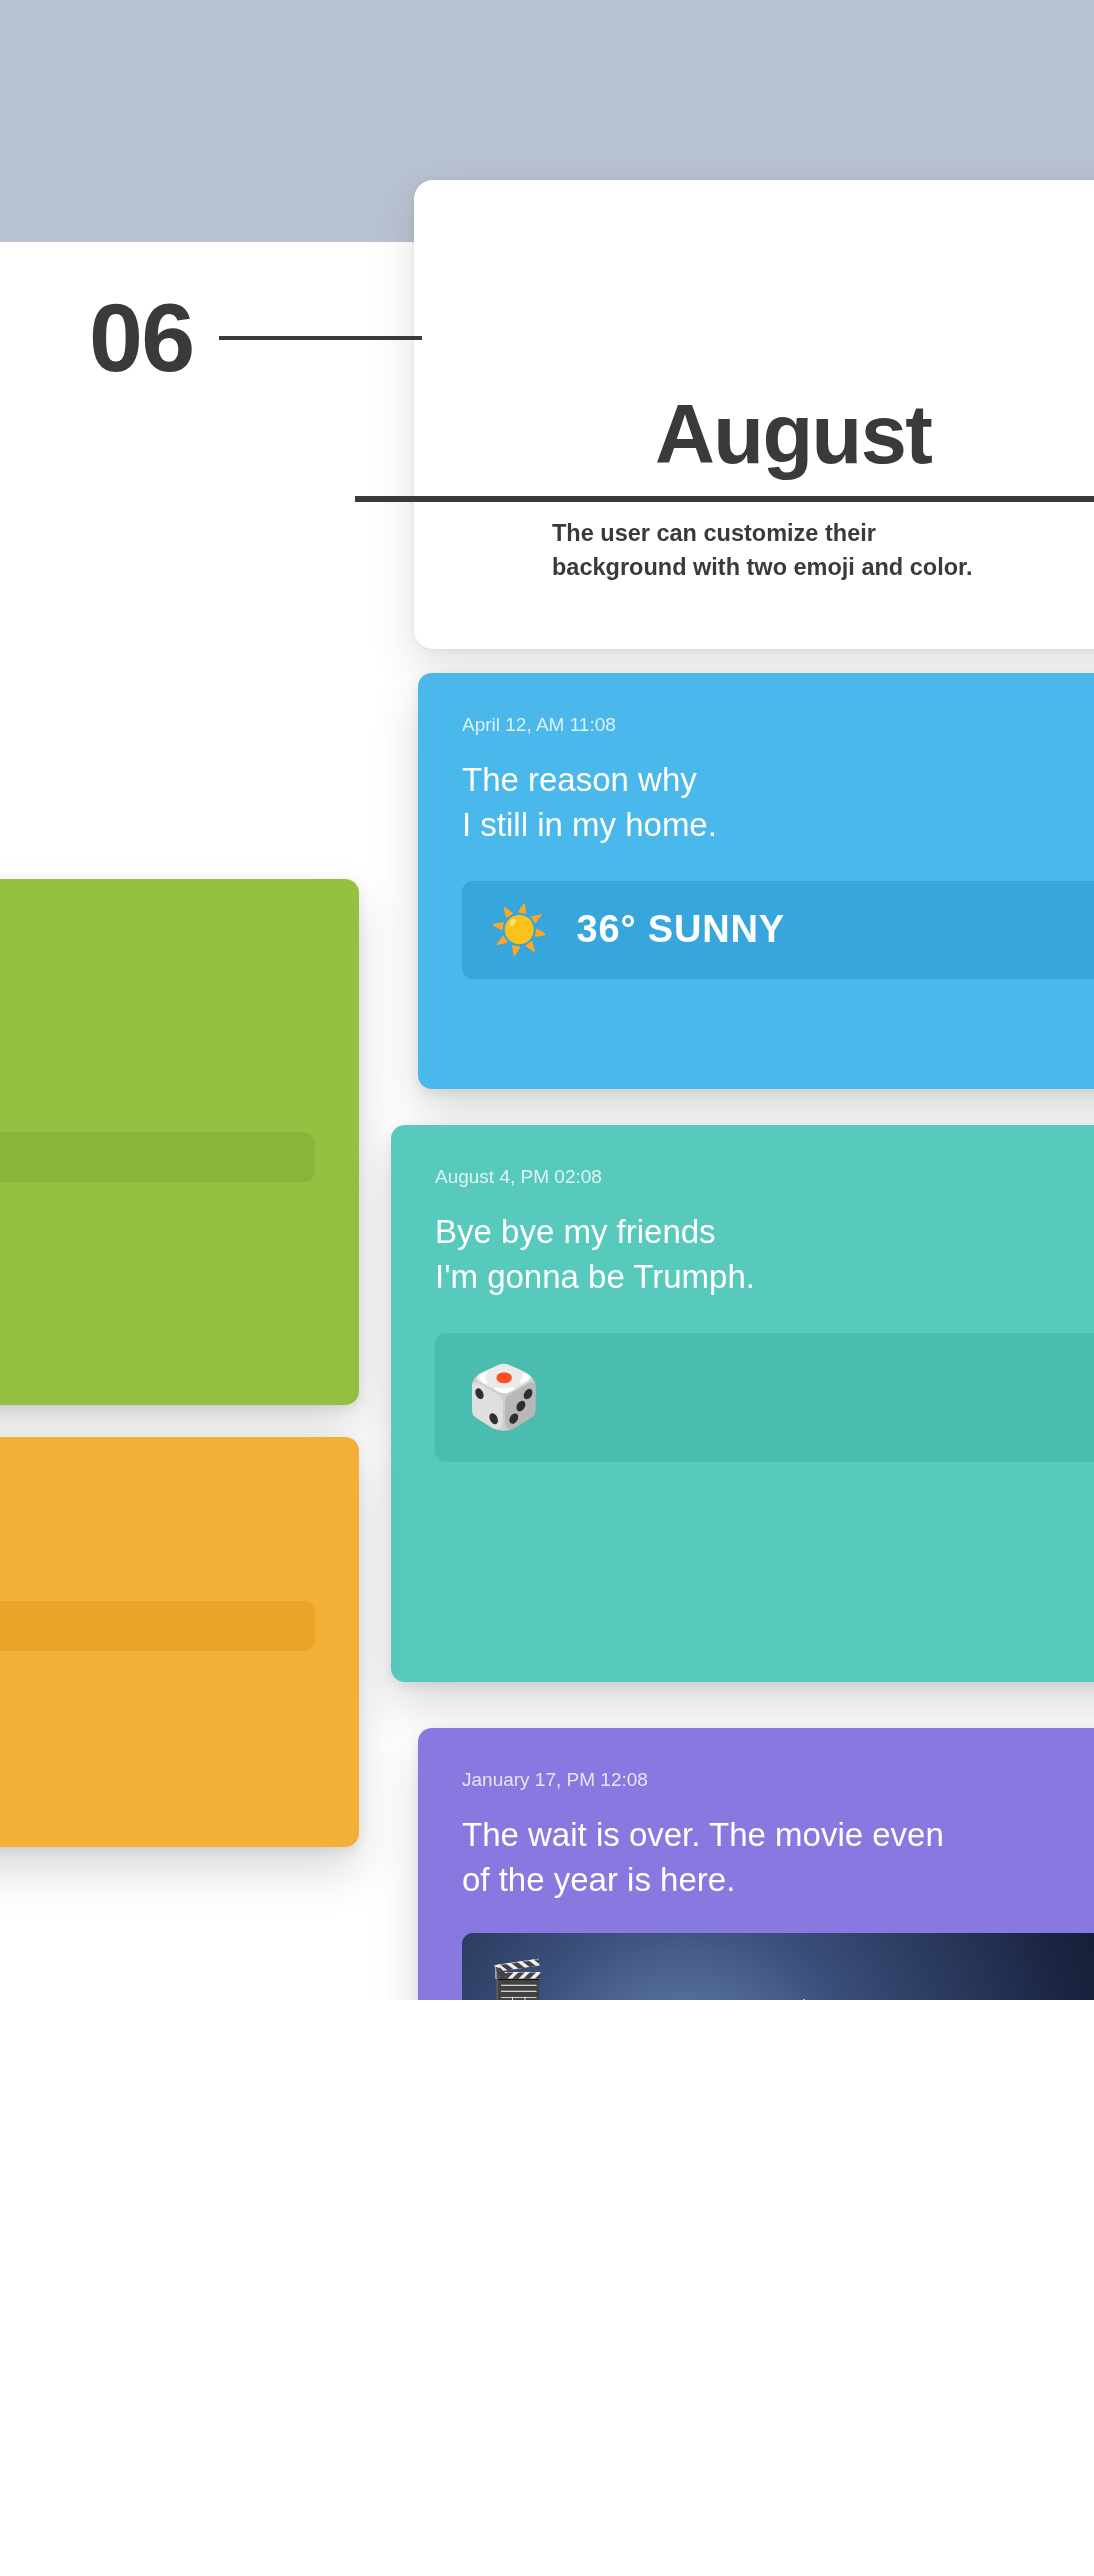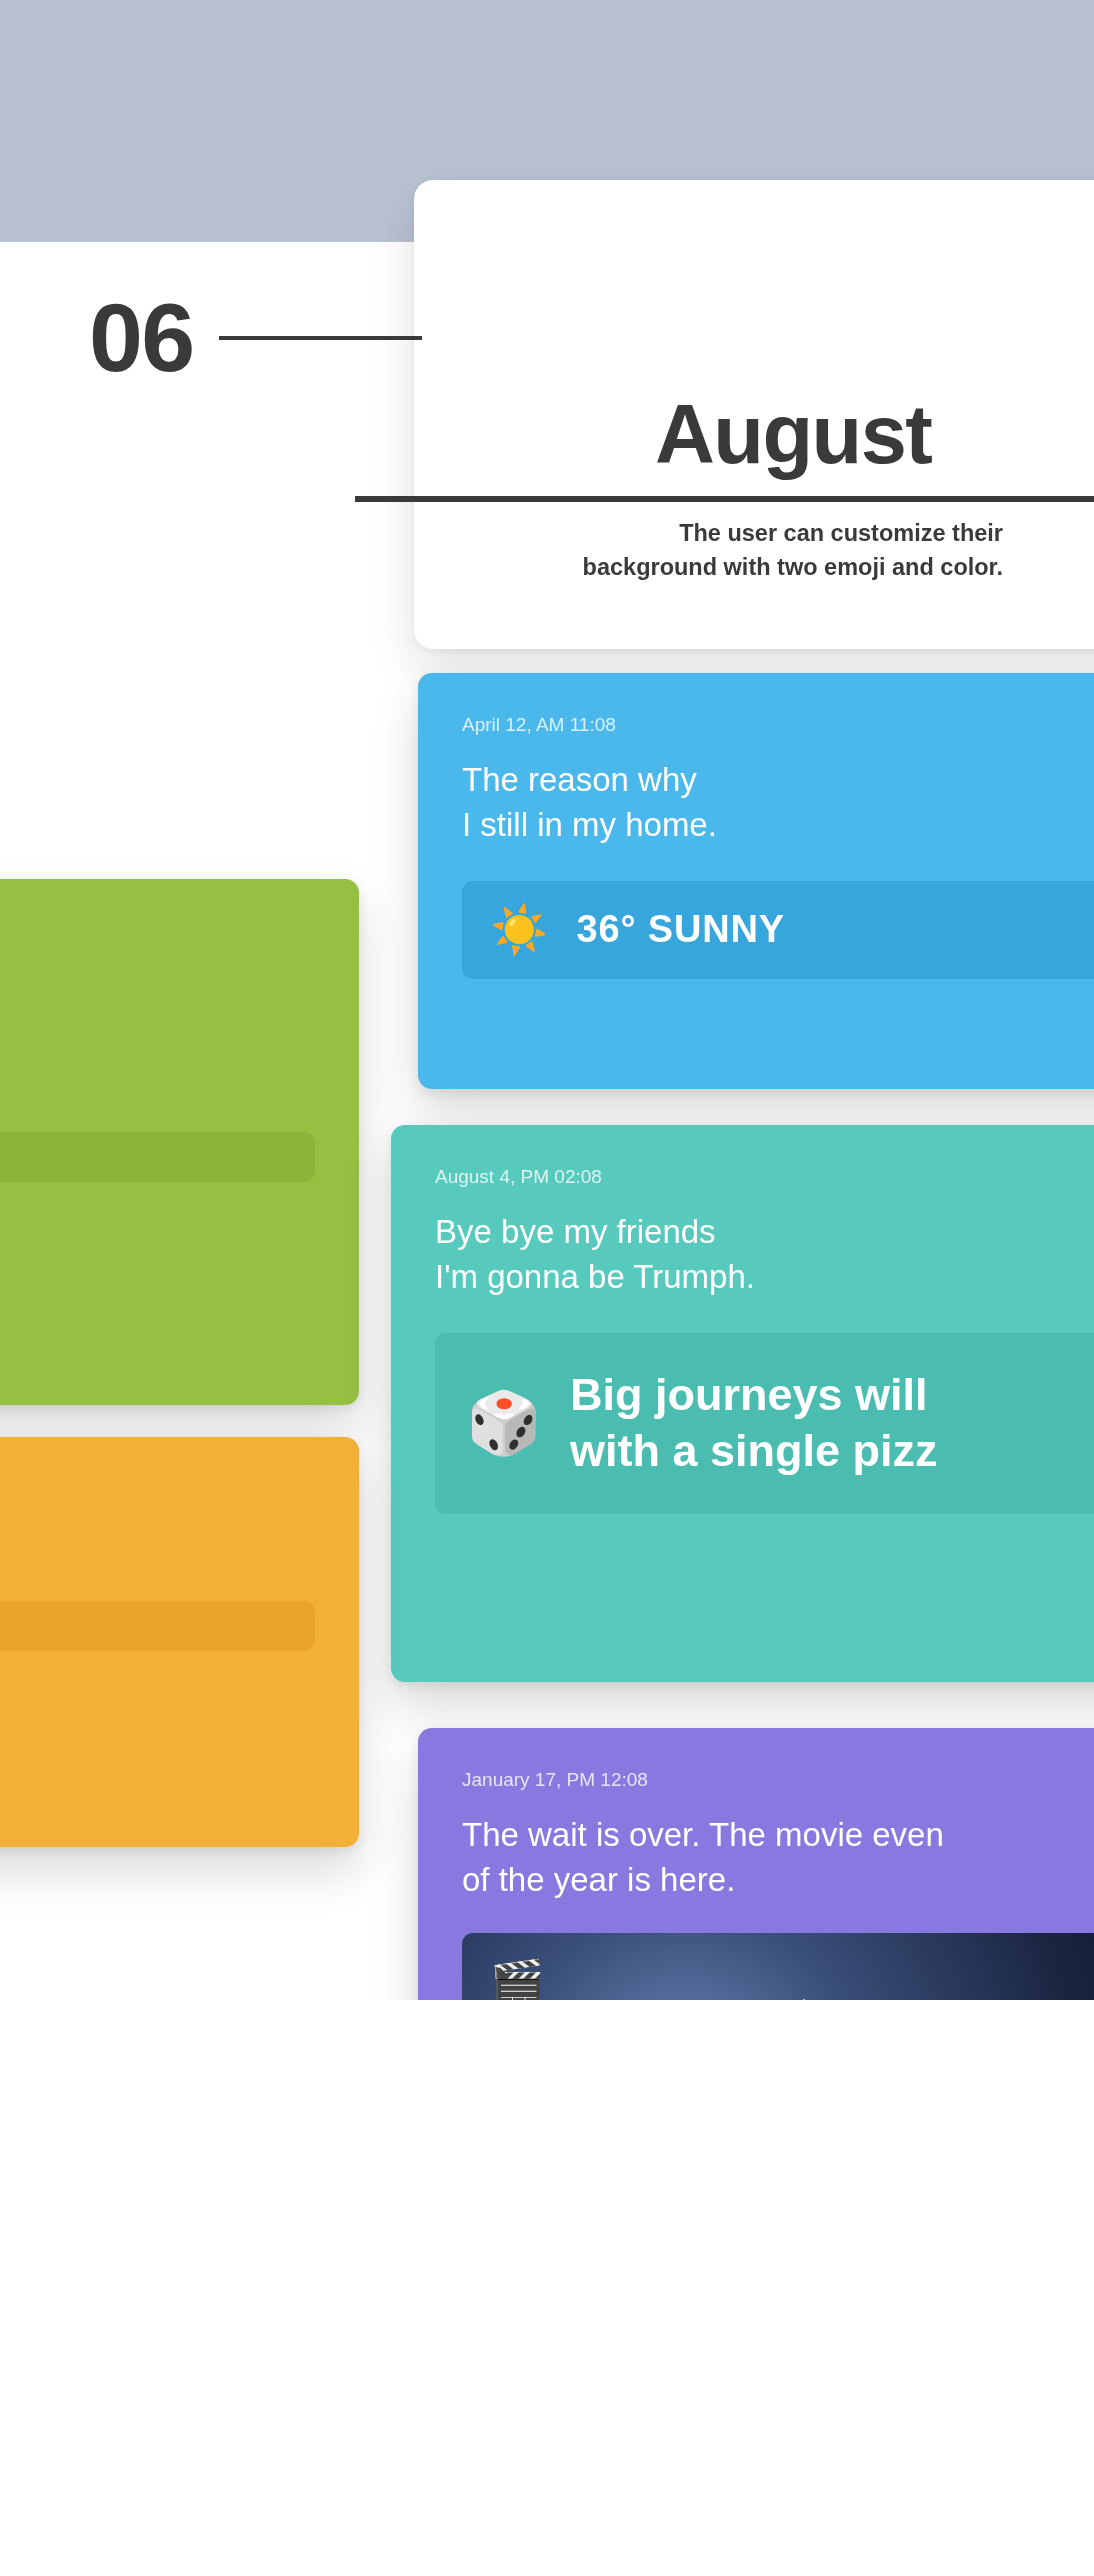--- a/index.html
+++ b/index.html
@@ -12,21 +12,21 @@
 
 .header-card { position: absolute; left: 414px; top: 180px; width: 938px; height: 469px; background: #fff; border-radius: 19px; box-shadow: 0 19px 47px rgba(0,0,0,0.12), 0 1.6px 7.8px rgba(0,0,0,0.06); }
 
 
 .secnum { position: absolute; left: 89px; top: 289px; font-size: 97px; font-weight: 800; color: #3a3a3a; letter-spacing: -1.6px; line-height: 1; }
 .secnum-rule { position: absolute; left: 219px; top: 336px; width: 203px; height: 3.9px; background: #3a3a3a; }
 
 
 .title { position: absolute; left: 655px; top: 387px; font-size: 83px; font-weight: 800; color: #3a3a3a; letter-spacing: -1.6px; }
 .title-rule { position: absolute; left: 355px; top: 496px; width: 740px; height: 5.5px; background: #3a3a3a; }
-.subtitle { position: absolute; left: 540px; top: 516px; width: 463px; text-align: right; font-size: 23.5px; font-weight: 700; color: #3a3a3a; line-height: 1.45; }
+.subtitle { position: absolute; left: 552px; top: 516px; width: 463px; font-size: 23.5px; font-weight: 700; color: #3a3a3a; line-height: 1.45; }
 
 
 .card { position: absolute; border-radius: 14px; color: #fff; box-shadow: 0 23.5px 47px rgba(0,0,0,0.15), 0 3.1px 11px rgba(0,0,0,0.08); padding: 41px 44px 44px 44px; }
 .card .date { font-size: 19px; opacity: 0.8; font-weight: 400; margin-bottom: 22px; }
 .card .body { font-size: 33px; font-weight: 400; line-height: 1.35; white-space: pre-line; }
 
 
 .chip { position: relative; margin-top: 34px; border-radius: 11px; padding: 25px 28px; display: flex; align-items: center; gap: 28px; }
 .chip .chip-icon { font-size: 47px; line-height: 1; }
 .chip .chip-text { font-size: 38px; font-weight: 700; white-space: pre-line; line-height: 1.25; }
@@ -104,22 +104,20 @@
       
     </div>
   </div>
 
   <div class="card card-teal">
     <div class="date">August 4, PM 02:08</div>
     <div class="body">Bye bye my friends
 I'm gonna be Trumph.</div>
     <div class="chip">
       <span class="chip-icon">🎲</span>
-      <span class="chip-text">Big journeys will
-with a single pizz</span>
     </div>
   </div>
 
   <div class="card card-orange">
     <div class="body">'t believe
 till working here.</div>
     <div class="chip">
       
     </div>
   </div>

